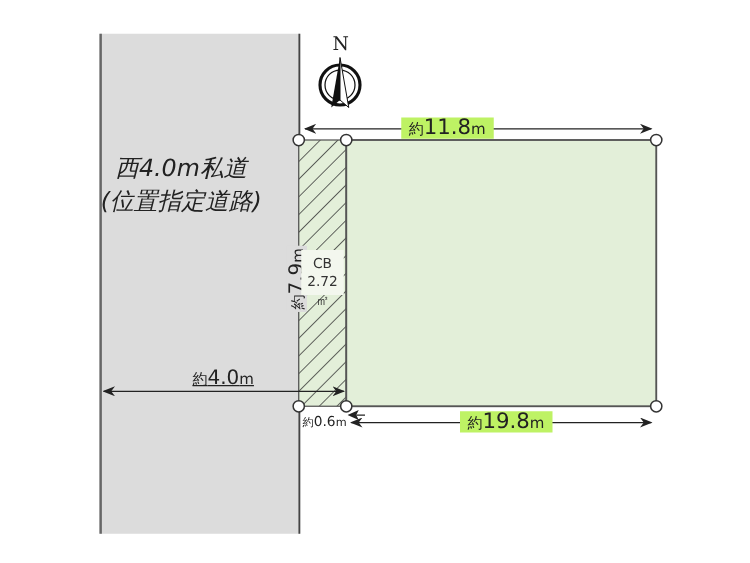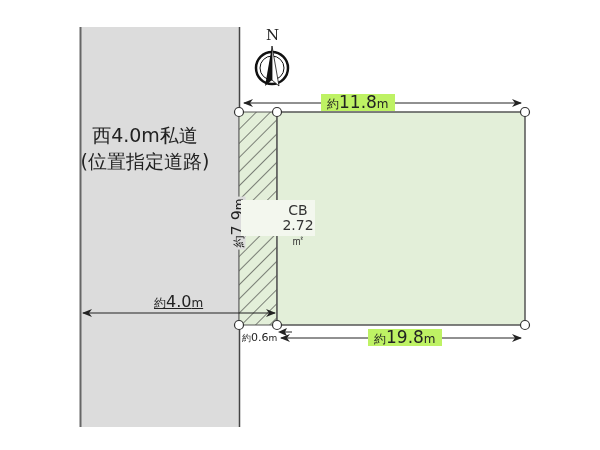--- a/index.html
+++ b/index.html
@@ -1,26 +1,26 @@
 <!DOCTYPE html>
 <html><head>
   <meta charset="utf-8">
   <style>
     html, body { margin: 0; padding: 0; background: #ffffff; }
     body { width: 600px; height: 450px; position: relative; overflow: hidden;
            font-family: "DejaVu Sans", "Liberation Sans", sans-serif; color: #222; }
     #canvas { position: absolute; left: 0; top: 0; width: 600px; height: 450px; }
     .label { position: absolute; white-space: nowrap; color: #222; line-height: 1; }
-    .road-label { font-size: 19px; left: 80px; width: 130px; text-align: center; }
+    .road-label { font-size: 19px; left: 80px; width: 130px; text-align: center; font-style: italic; }
     .dim { font-size: 17px; background: #bef264; padding: 0 6px; }
     .dim small { font-size: 12px; }
     .dim .pre { font-size: 12px; }
     .dim-sm { font-size: 11px; }
     .cb-box { position: absolute; left: 241px; top: 200px; width: 34px; height: 36px;
-              background: #f3f7ee; text-align: center; font-size: 14px; line-height: 15px; color: #333; padding-left: 40px; }
+              background: #f3f7ee; text-align: center; font-size: 11px; line-height: 15px; color: #333; }
     .vert { position: absolute; left: 211px; top: 215px; transform: rotate(-90deg); transform-origin: center center;
             font-size: 16px; background: #dcdcdc; padding: 0 2px; }
   </style>
 </head>
 <body>
 
 <svg id="canvas" width="600" height="450" viewBox="0 0 600 450" xmlns="http://www.w3.org/2000/svg">
   <defs>
     <pattern id="hatch" patternUnits="userSpaceOnUse" width="10" height="10" patternTransform="rotate(45)">
       <rect width="10" height="10" fill="#e3efd9"></rect>

